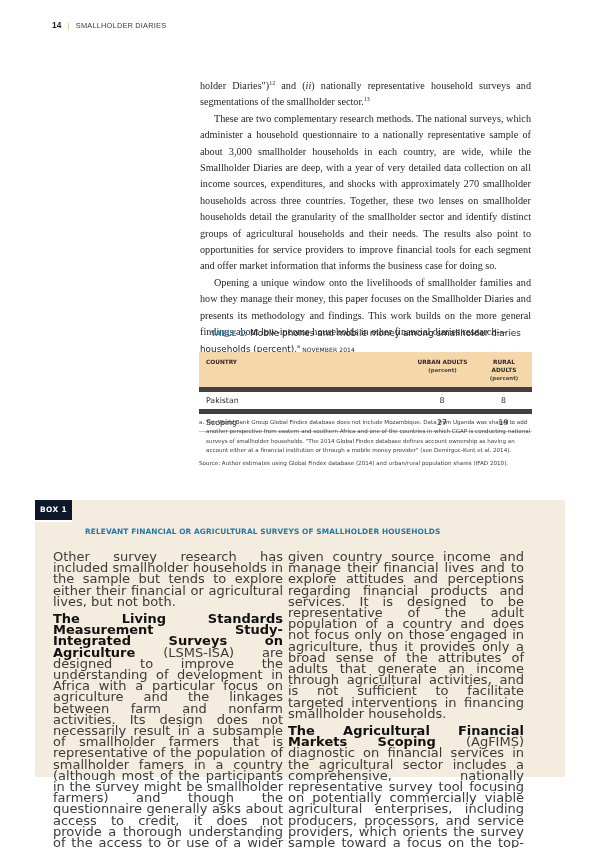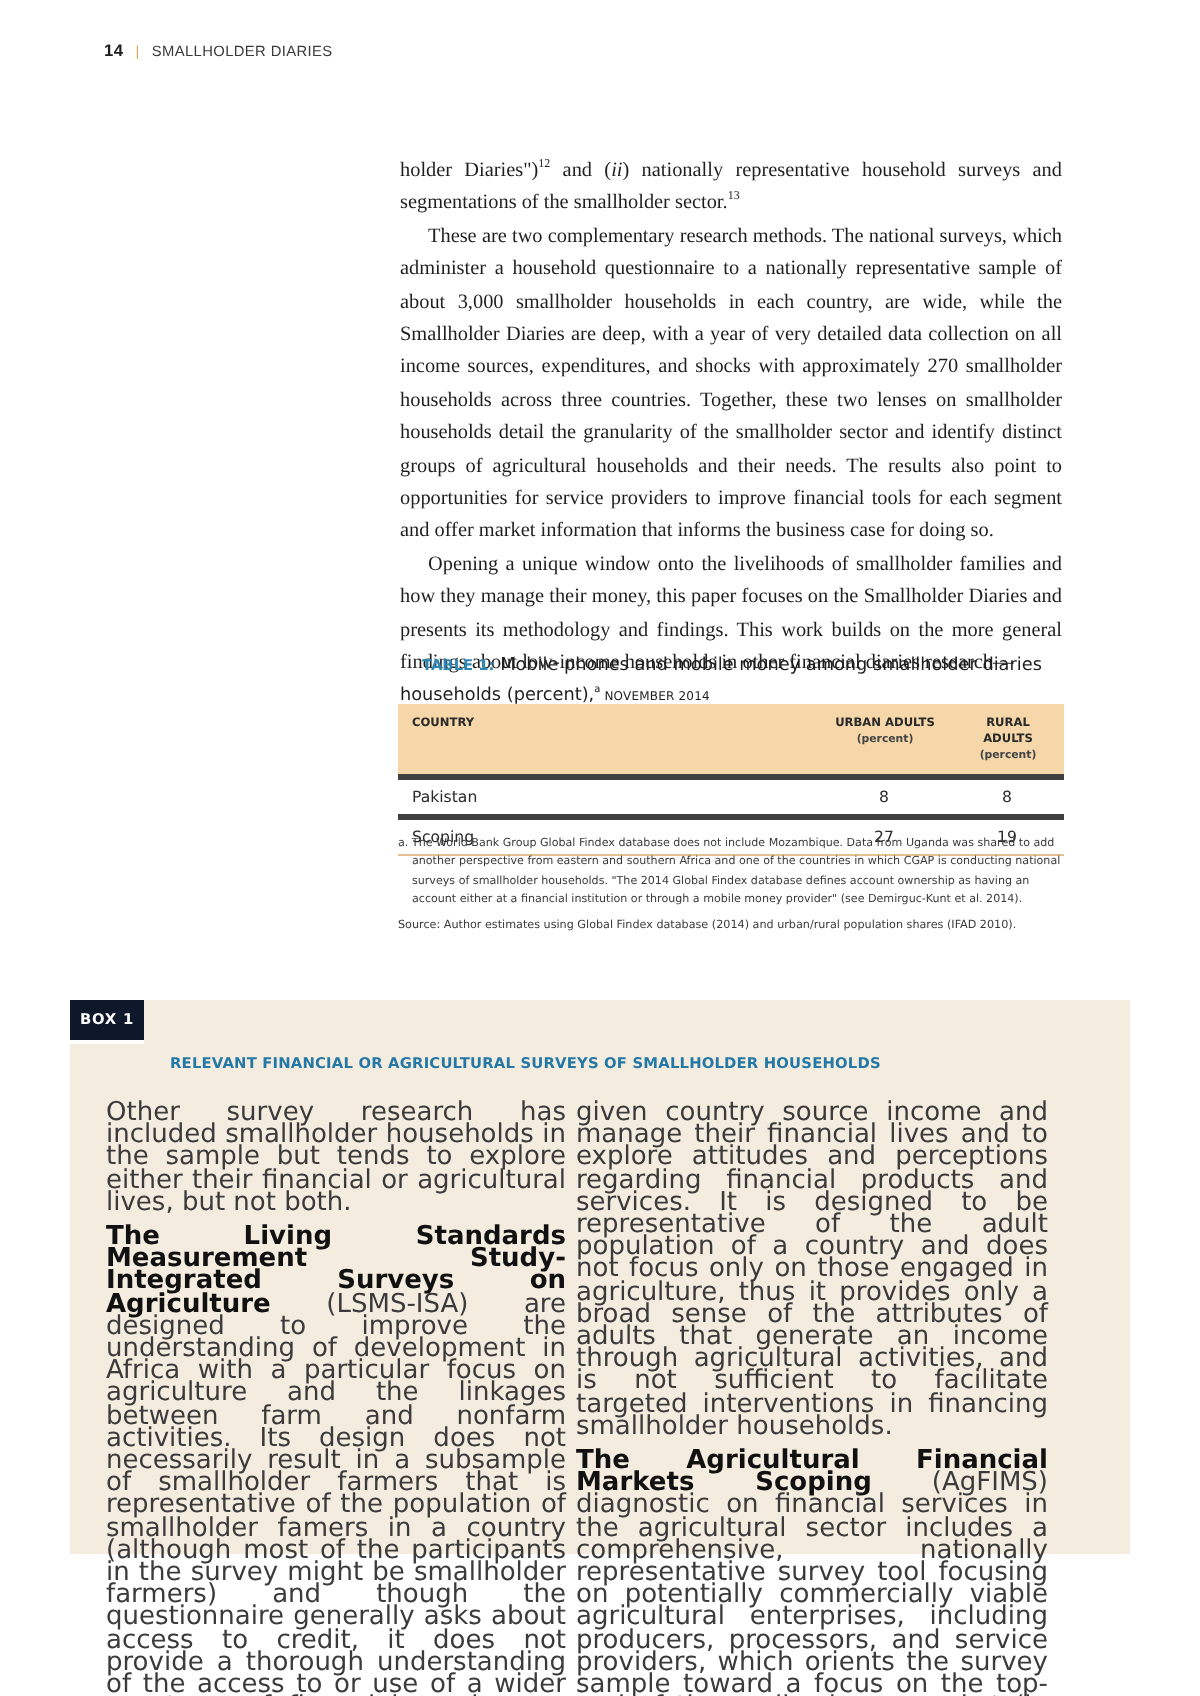--- a/index.html
+++ b/index.html
@@ -17,21 +17,21 @@
   .table-caption { position: absolute; left: 200px; top: 327px; width: 335px; font-family: "DejaVu Sans", sans-serif; font-size: 8.9px; line-height: 12px; color: #1f1f1f; }
   .table-caption .lab { color: #2e87b5; font-weight: bold; font-size: 7.4px; margin-left: 11px; }
   .table-caption .date { font-size: 6px; letter-spacing: 0.1px; }
   .table-caption sup { font-size: 5px; }
 
   table.data { position: absolute; left: 199px; top: 352px; width: 333px; border-collapse: collapse; font-family: "DejaVu Sans", sans-serif; }
   table.data thead tr { background: #f5d7a9; }
   table.data th { font-size: 5.8px; font-weight: bold; color: #2a2a2a; padding: 6px 6px 5px 7px; text-align: left; line-height: 8px; vertical-align: top; }
   table.data th.num { text-align: center; }
   table.data th .sub { font-weight: bold; font-size: 5.4px; color: #444; }
-  table.data tbody td { font-size: 7.8px; color: #2a2a2a; padding: 1px 7px; height: 15px; border-top: 3px solid #404040; line-height: 13px; }
+  table.data tbody td { font-size: 7.8px; color: #2a2a2a; padding: 1px 7px; height: 15px; border-top: 5px solid #404040; line-height: 13px; }
   table.data tbody td.num { text-align: center; }
   table.data tbody tr:last-child td { border-bottom: 1px solid #e3c08d; }
   table.data thead th { border-bottom: 1px solid #e3c08d; }
 
   .footnote { position: absolute; left: 199px; top: 418px; width: 338px; font-family: "DejaVu Sans", sans-serif; font-size: 5.55px; line-height: 9.4px; color: #3a3a3a; }
   .footnote p { margin: 0; }
   .footnote .note { padding-left: 7px; text-indent: -7px; }
   .footnote .source { margin-top: 3px; font-size: 5.6px; }
 
   .box { position: absolute; left: 35px; top: 522px; width: 530px; height: 255px; background: #f5ece0; }

